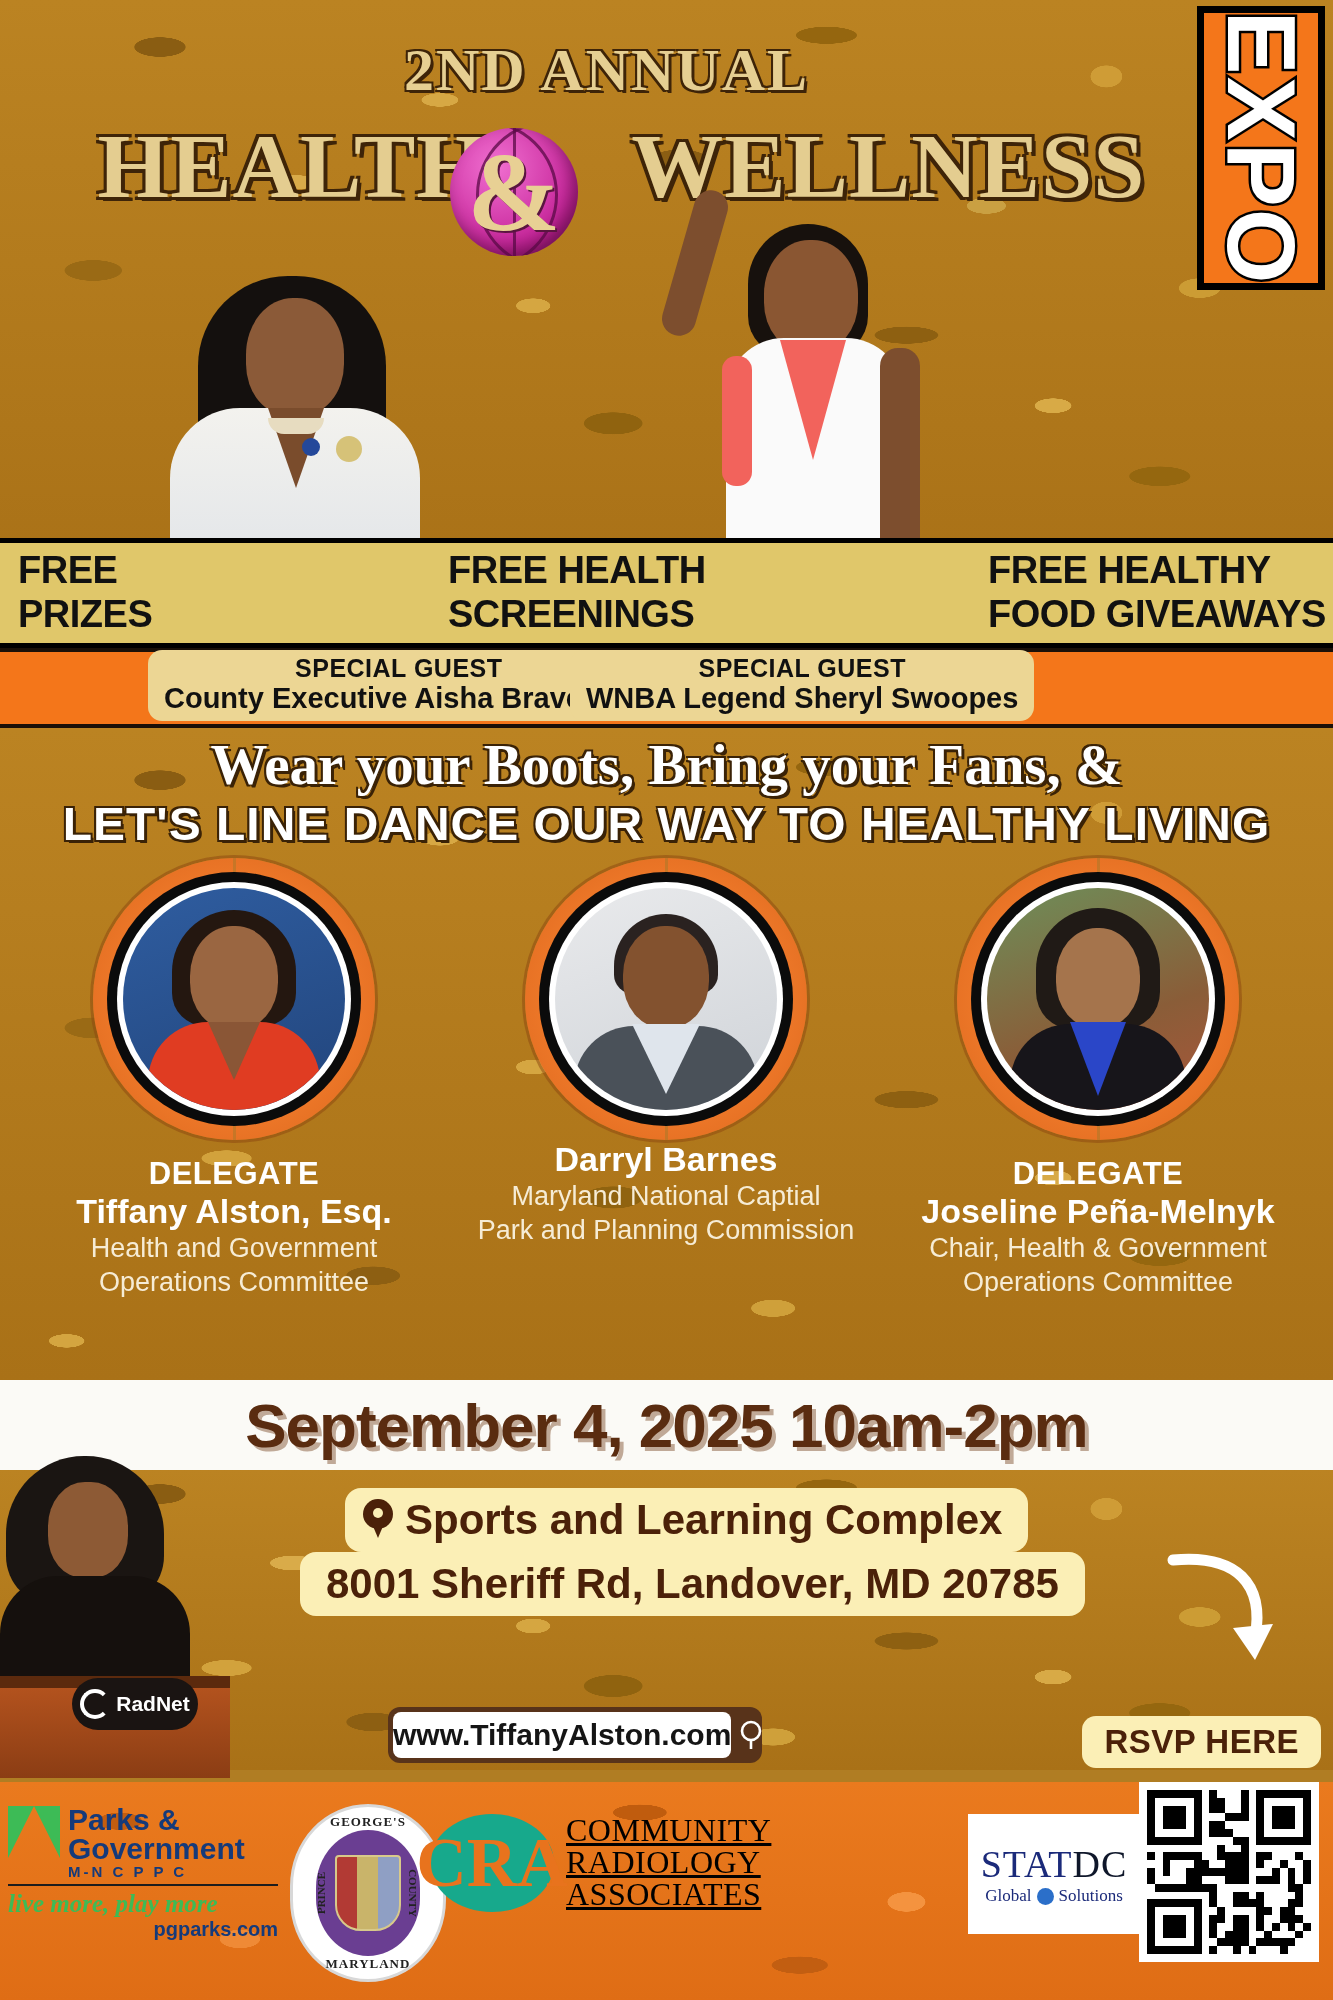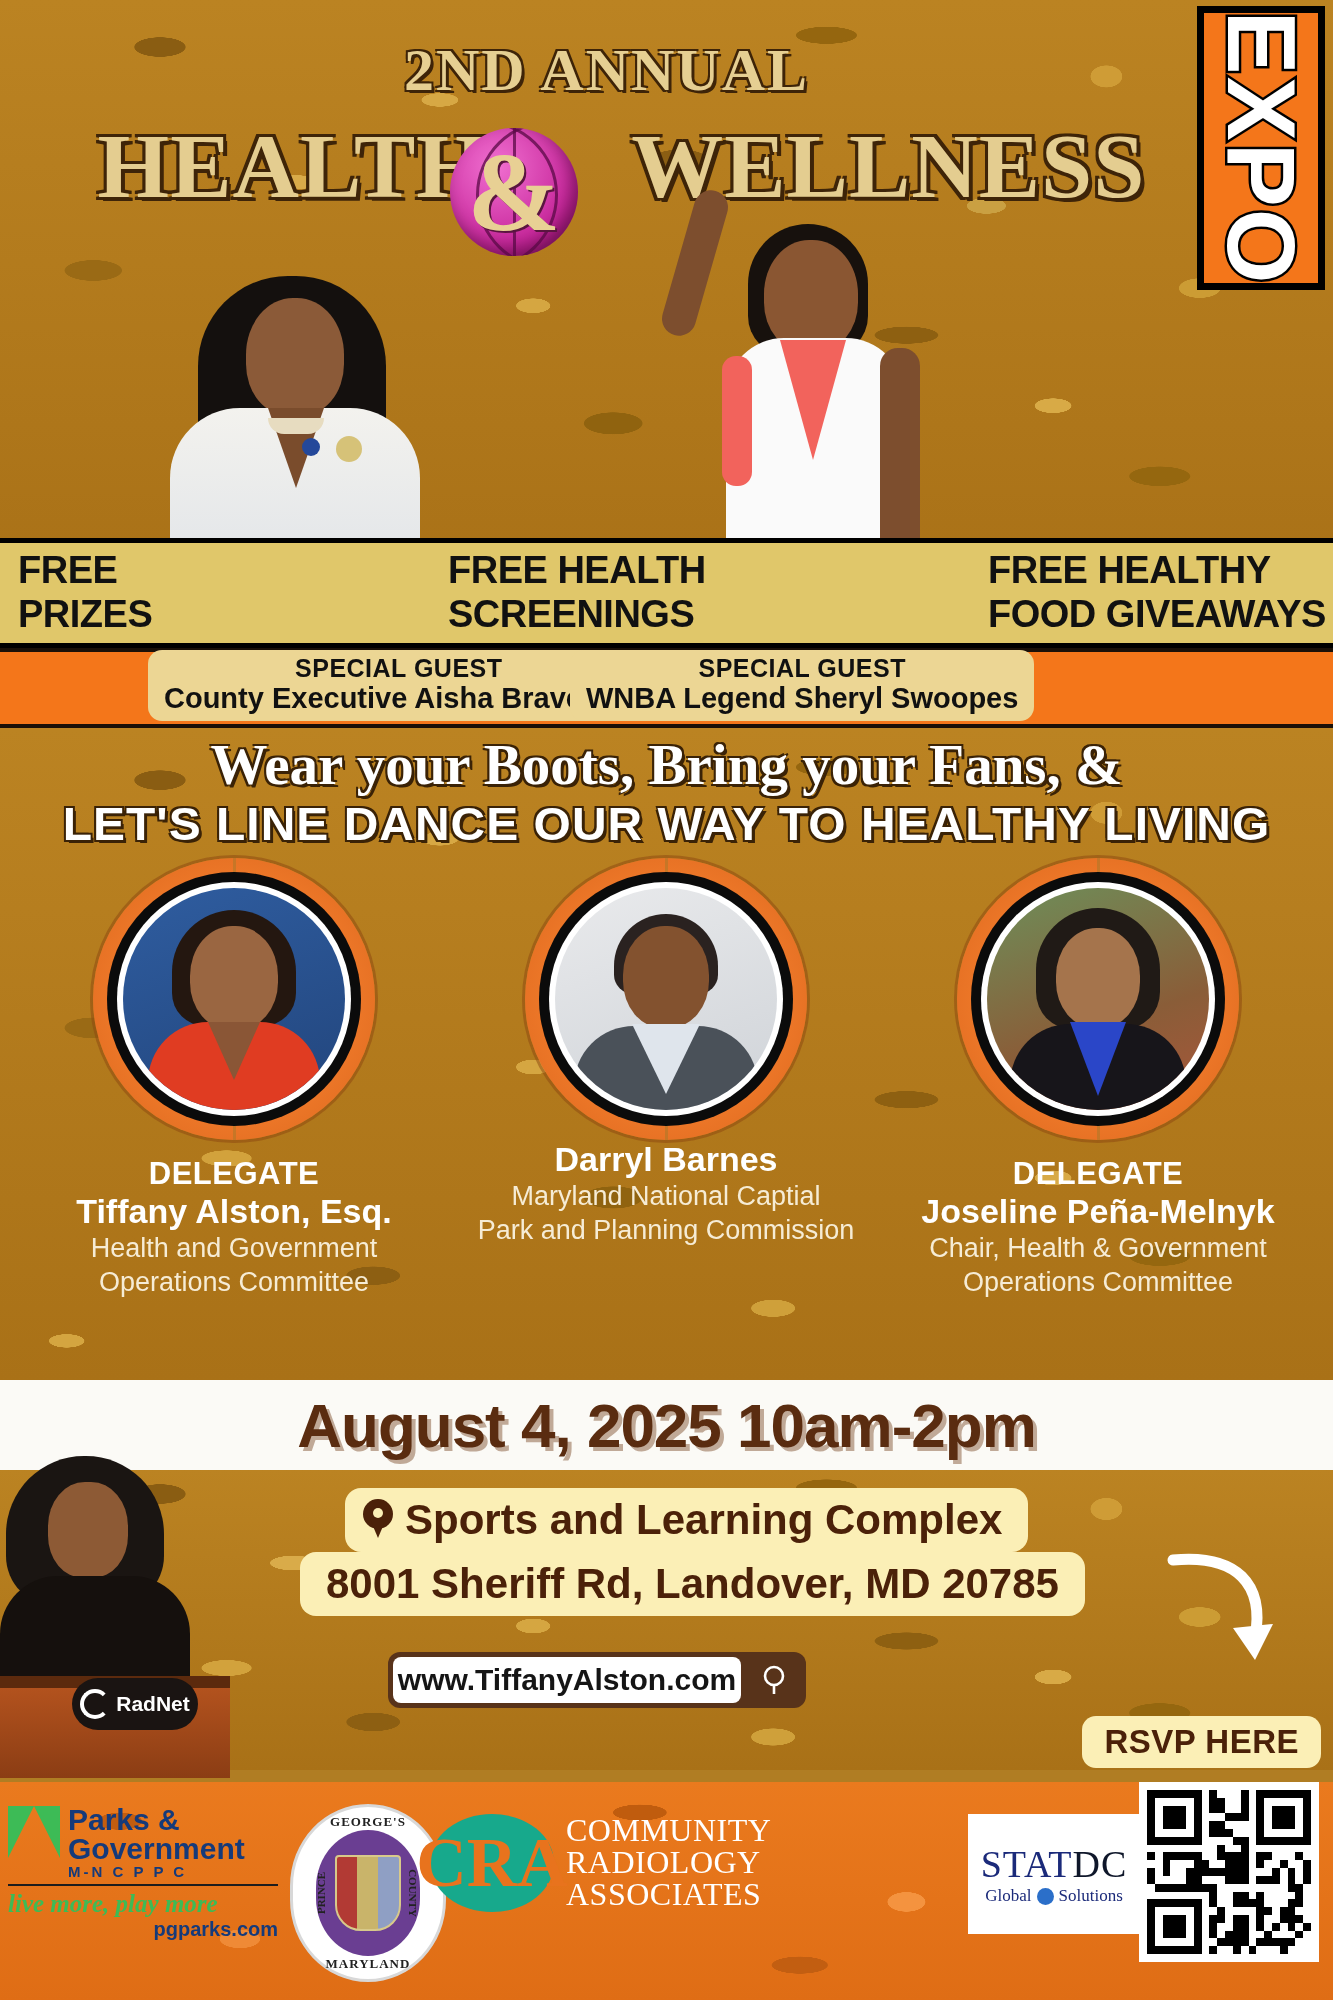--- a/index.html
+++ b/index.html
@@ -206,21 +206,21 @@
     content:"";position:absolute;left:0;top:0;width:30px;height:30px;border-radius:50%;
     background:#4b2109;
   }
   .pin:after{
     content:"";position:absolute;left:7px;top:20px;width:0;height:0;
     border-left:8px solid transparent;border-right:8px solid transparent;border-top:19px solid #4b2109;
   }
   .pin i{position:absolute;left:10px;top:9px;width:10px;height:10px;border-radius:50%;background:#fbefb6;}
   
   .webbar{
-    position:absolute;left:388px;top:1652px;width:418px;height:56px;
+    position:absolute;left:388px;top:1707px;width:374px;height:56px;
     background:#58331a;border-radius:12px;display:flex;align-items:center;
   }
   .webbar .field{
     margin:5px;flex:1;height:46px;background:#fff;border-radius:8px;display:flex;
     align-items:center;justify-content:center;
     font-family:"Liberation Sans",sans-serif;font-weight:bold;font-size:30px;color:#151515;
   }
   .webbar .mag{width:60px;display:flex;align-items:center;justify-content:center;}
   .mag svg{display:block;}
   
@@ -269,21 +269,21 @@
   .seal-t{position:absolute;font-family:"Liberation Serif",serif;font-weight:bold;font-size:13px;color:#222;
     width:100%;text-align:center;letter-spacing:1px;}
   .seal-t.top{top:7px;} .seal-t.bot{bottom:7px;}
   .seal-s{position:absolute;font-family:"Liberation Serif",serif;font-weight:bold;font-size:11px;color:#222;}
   .seal-s.l{left:7px;top:50%;transform:translateY(-50%) rotate(-90deg);}
   .seal-s.r{right:6px;top:50%;transform:translateY(-50%) rotate(90deg);}
   .cra{left:430px;top:32px;display:flex;align-items:flex-start;gap:12px;}
   .cra-mark{width:124px;height:98px;border-radius:50%;background:#17a98c;display:flex;
     align-items:center;justify-content:center;
     font-family:"Liberation Serif",serif;font-size:70px;font-weight:bold;color:#e8731d;}
-  .cra-txt{font-family:"Liberation Serif",serif;color:#ffffff;line-height:1;}
+  .cra-txt{font-family:"Liberation Serif",serif;color:#000000;line-height:1;text-decoration:underline;}
   .cra-txt div{font-size:32px;letter-spacing:.5px;}
   .jm{left:800px;top:38px;width:150px;height:104px;border-radius:50%;background:#1d3d6e;
     border:7px solid #d8383a;display:flex;flex-direction:column;align-items:center;justify-content:center;}
   .jm .since{font-family:"Liberation Sans",sans-serif;font-size:11px;color:#fff;letter-spacing:2px;}
   .jm .nm{font-family:"Liberation Serif",serif;font-style:italic;font-weight:bold;font-size:27px;
     color:#e8413f;line-height:.9;text-shadow:1.5px 1.5px 0 #fff;}
   .jm .subs{font-family:"Liberation Sans",sans-serif;font-weight:bold;font-size:15px;color:#fff;letter-spacing:3px;}
   .stat{left:968px;top:32px;width:172px;height:120px;background:#fff;display:flex;
     flex-direction:column;align-items:center;justify-content:center;}
   .stat .big{font-family:"Liberation Serif",serif;font-size:38px;letter-spacing:1px;} 
@@ -423,21 +423,21 @@
         <div class="role">DELEGATE</div>
         <div class="nm">Joseline Peña-Melnyk</div>
         <div class="org">Chair, Health &amp; Government</div>
         <div class="org">Operations Committee</div>
       </div>
 
     </div>
   </div>
 
   <div class="date-strip">
-    <div class="dt">August 4, 2025 10am-2pm</div>
+    <div class="dt">September 4, 2025 10am-2pm</div>
   </div>
 
   <div class="venue-zone">
     <div class="tex gold"></div>
 
     <div class="pod-top">
       <span class="pin">
           <i></i>
         </span>
       <span class="venue-t">Sports and Learning Complex</span>

